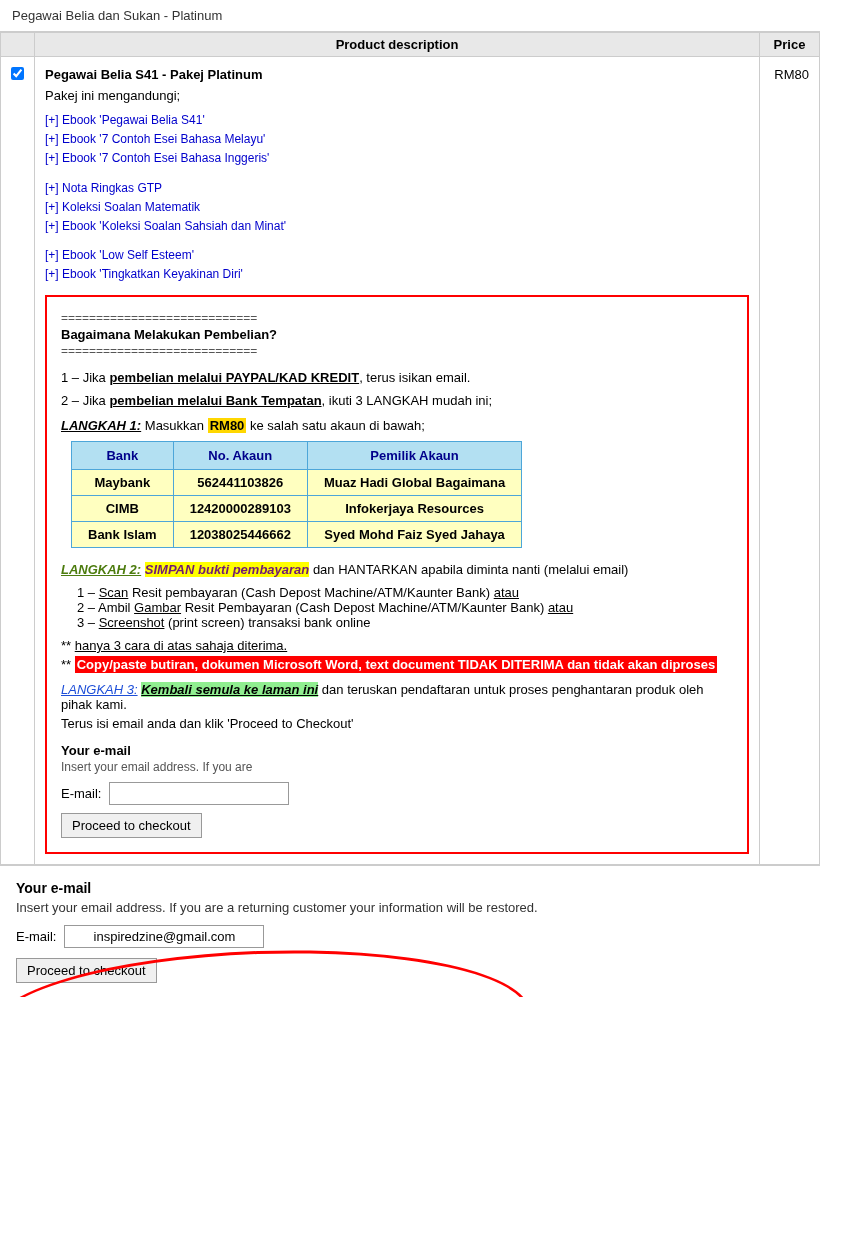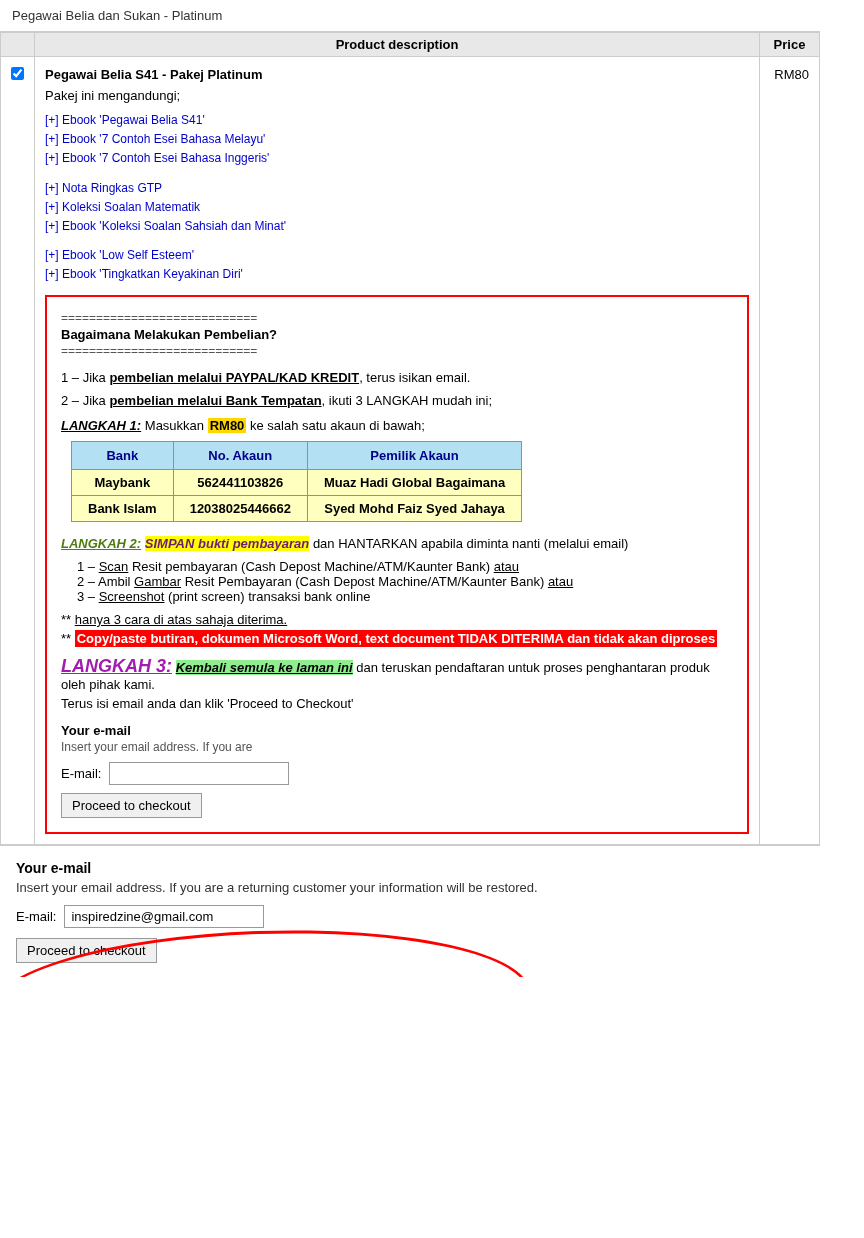--- a/index.html
+++ b/index.html
@@ -45,21 +45,21 @@
 
     .langkah2-header { font-style: italic; font-weight: bold; text-decoration: underline; color: #4d7c0f; }
     .simpan-highlight { background: #ffff00; color: #701a75; font-weight: bold; font-style: italic; }
 
     .receipt-list { margin: 4px 0 8px 16px; font-size: 13px; }
 
     .warning-text { font-size: 13px; margin-bottom: 4px; }
     .warning-red { background: red; color: #fff; font-weight: bold; font-size: 13px; padding: 1px 2px; display: inline; }
 
     .langkah3-block { margin-top: 10px; }
-    .langkah3-text { font-size: 18px; font-style: italic; font-weight: bold; text-decoration: underline; color: #a21caf; }
+    .langkah3-text { font-size: 13px; font-style: italic; font-weight: normal; text-decoration: underline; color: #1d4ed8; }
     .langkah3-highlight { background: #90ee90; color: #000; font-style: italic; font-weight: bold; text-decoration: underline; }
     .langkah3-body { font-size: 13px; margin-top: 4px; }
 
     
     .email-form-inner { margin-top: 12px; }
     .your-email-label { font-weight: bold; font-size: 13px; margin-bottom: 2px; }
     .email-help-text { font-size: 12px; color: #555; margin-bottom: 8px; }
     .email-row { display: flex; align-items: center; gap: 8px; margin-bottom: 8px; }
     .email-row label { font-size: 13px; }
     .email-row input { border: 1px solid #999; padding: 3px 6px; font-size: 13px; width: 180px; }
@@ -67,21 +67,21 @@
 
     
     .price-rm80 { font-size: 13px; font-weight: normal; }
 
     
     .bottom-section { padding: 14px 16px; border-top: 1px solid #ccc; position: relative; }
     .bottom-your-email { font-weight: bold; font-size: 14px; margin-bottom: 4px; }
     .bottom-help-text { font-size: 13px; color: #333; margin-bottom: 10px; }
     .bottom-email-row { display: flex; align-items: center; gap: 8px; margin-bottom: 10px; }
     .bottom-email-row label { font-size: 13px; }
-    .bottom-email-row input { border: 1px solid #999; padding: 3px 6px; font-size: 13px; width: 200px; }
+    .bottom-email-row input { border: 1px solid #999; padding: 3px 6px; font-size: 13px; width: 200px; text-align: center; }
     .bottom-checkout-btn { border: 1px solid #999; background: #f0f0f0; padding: 4px 10px; font-size: 13px; cursor: pointer; }
 
     
     .red-oval { position: absolute; border: 3px solid red; border-radius: 50%; width: 540px; height: 140px; top: 85px; left: -10px; transform: rotate(-2deg); pointer-events: none; }
 
     .checkbox-col { width: 20px; vertical-align: middle; text-align: center; }
 
   </style>
 </head>
 <body>
@@ -154,20 +154,25 @@
                     <th>Pemilik Akaun</th>
                   </tr>
                 </thead>
                 <tbody>
                   <tr>
                     <td>Maybank</td>
                     <td>562441103826</td>
                     <td>Muaz Hadi Global Bagaimana</td>
                   </tr>
                   <tr>
+                    <td>CIMB</td>
+                    <td>12420000289103</td>
+                    <td>Infokerjaya Resources</td>
+                  </tr>
+                  <tr>
                     <td>Bank Islam</td>
                     <td>12038025446662</td>
                     <td>Syed Mohd Faiz Syed Jahaya</td>
                   </tr>
                 </tbody>
               </table>
             </div>
 
             <div style="margin-bottom:8px;">
               <span class="langkah2-header">LANGKAH 2:</span>

